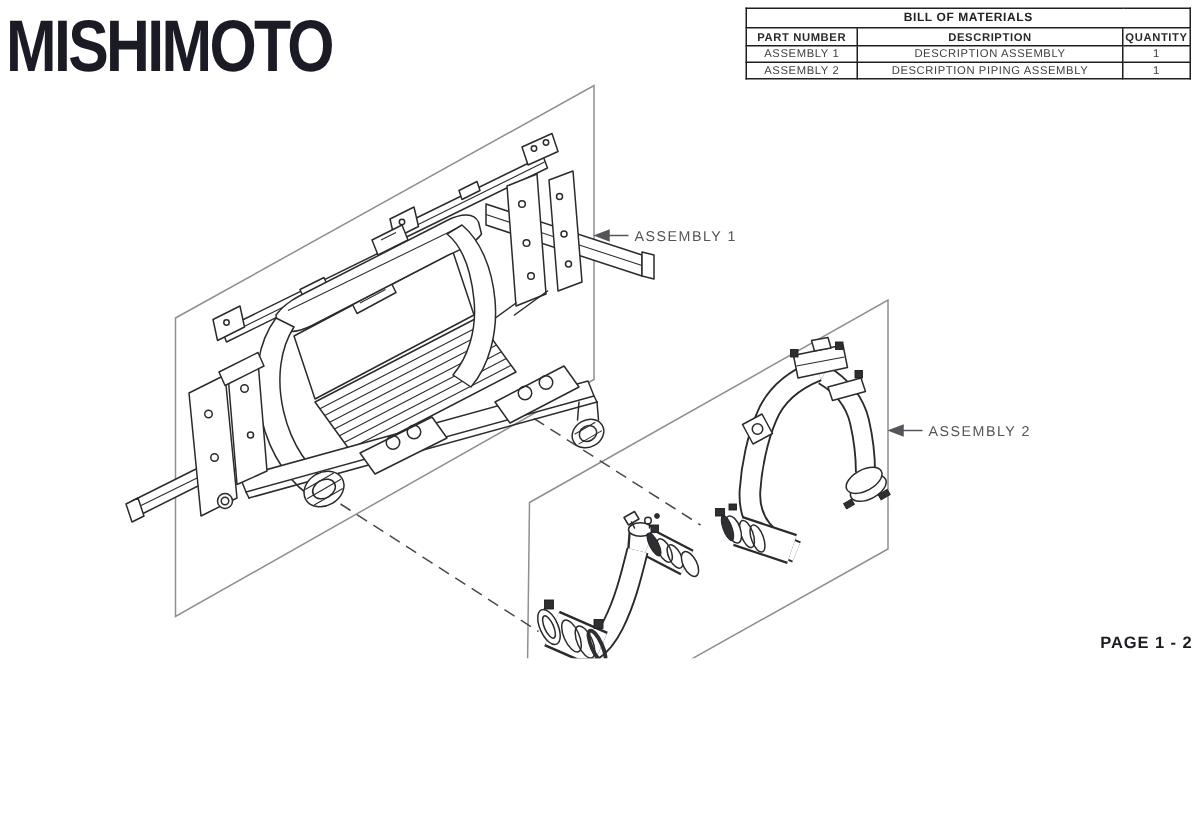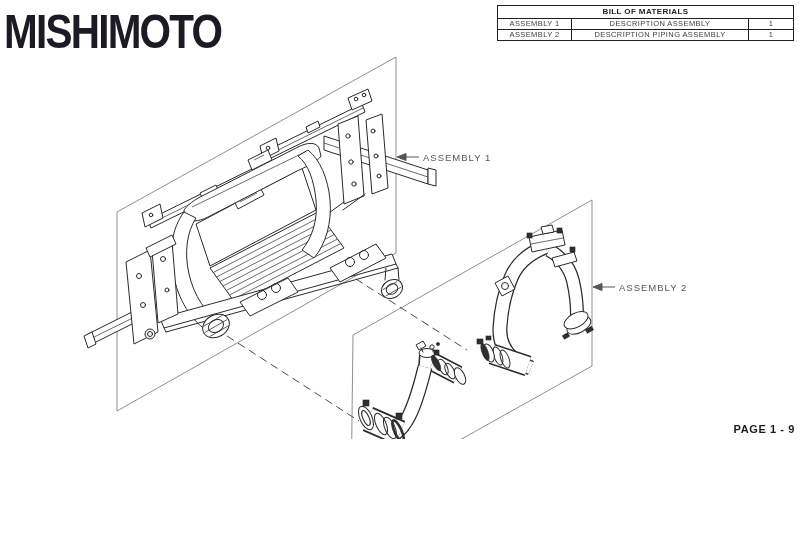--- a/index.html
+++ b/index.html
@@ -44,20 +44,25 @@
   <table class="bom">
     <colgroup>
         <col style="width:74px">
         <col style="width:177px">
         <col style="width:45px">
       </colgroup>
     <tbody>
         <tr class="t-title">
       <td colspan="3">BILL OF MATERIALS</td>
     </tr>
+    <tr class="t-head">
+      <td>PART NUMBER</td>
+      <td>DESCRIPTION</td>
+      <td>QUANTITY</td>
+    </tr>
     <tr class="t-row">
       <td>ASSEMBLY 1</td>
       <td>DESCRIPTION ASSEMBLY</td>
       <td>1</td>
     </tr>
     <tr class="t-row">
       <td>ASSEMBLY 2</td>
       <td>DESCRIPTION PIPING ASSEMBLY</td>
       <td>1</td>
     </tr>
@@ -267,14 +272,14 @@
       <line class="lead" x1="405" y1="157" x2="419" y2="157"></line>
       <text class="lbl" x="423" y="160.5">ASSEMBLY 1</text>
     </g>
     <g>
       <polygon class="lead" points="593,287 602,283.5 602,290.5" fill="#55565a"></polygon>
       <line class="lead" x1="601" y1="287" x2="615" y2="287"></line>
       <text class="lbl" x="619" y="290.5">ASSEMBLY 2</text>
     </g>
   </svg>
 
-  <div class="pageno">PAGE 1 - 9</div>
+  <div class="pageno">PAGE 1 - 2</div>
 </div>
 
 </body></html>

